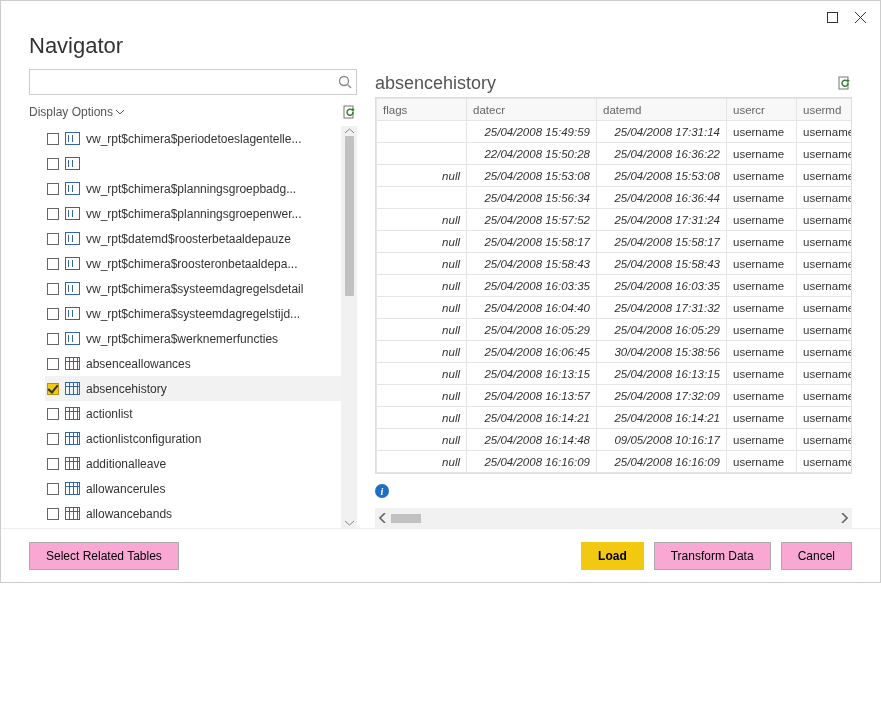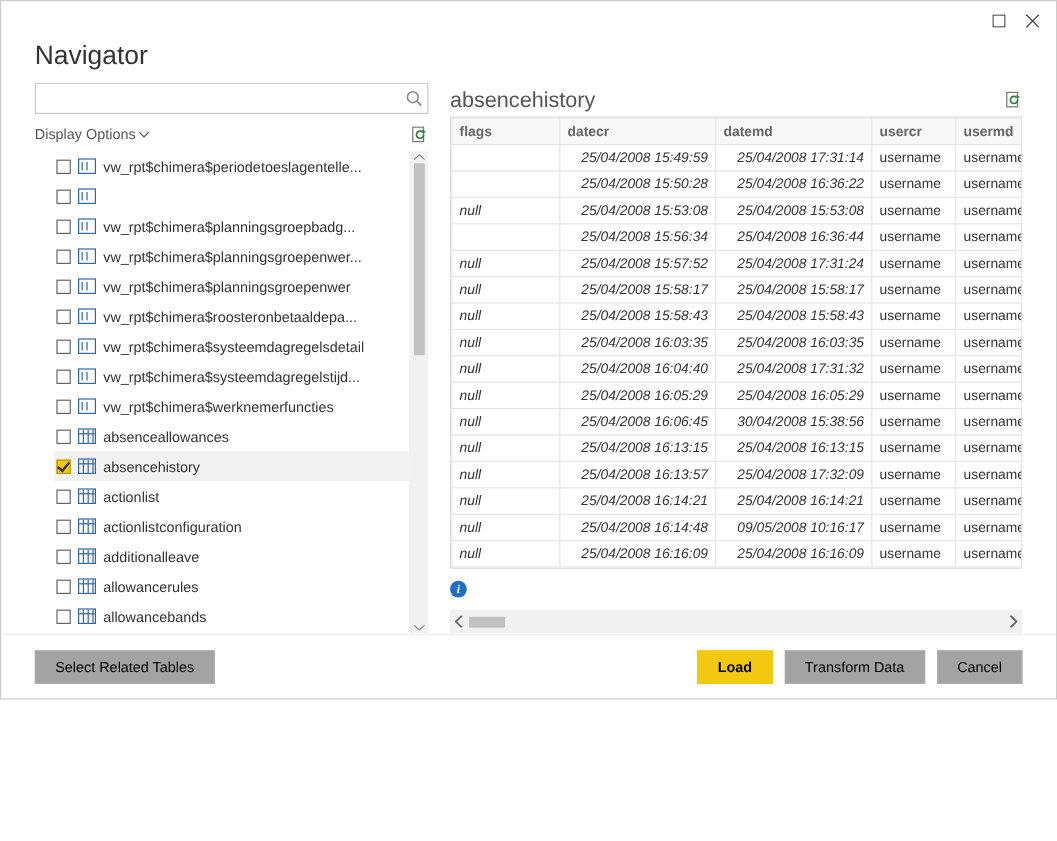--- a/index.html
+++ b/index.html
@@ -27,31 +27,31 @@
   .typeicon.table::before { content:""; position:absolute; left:0; right:0; top:3px; height:1px; background:#3465a5;}
   .typeicon.table::after { content:""; position:absolute; top:0; bottom:0; left:3px; width:1px; background:#3465a5; box-shadow:4px 0 #3465a5,8px 0 #3465a5;}
   .scrollbar { width:16px; background:#f1f1f1; display:flex; flex-direction:column; align-items:center; justify-content:space-between; padding:2px 0;}
   .thumb { width:9px; background:#c1c1c1; border-radius:1px;}
   .right { flex:1; display:flex; flex-direction:column; overflow:hidden;}
   .rhead { display:flex; align-items:center; justify-content:space-between; height:28px; }
   .rtitle { font-size:18px; color:#555; }
   .gridwrap { border:1px solid #ddd; overflow:hidden; }
   table { border-collapse:collapse; width:100%; table-layout:fixed; }
   th,td { border:1px solid #e5e5e5; padding:3px 6px; font-size:11.5px; height:22px; white-space:nowrap; overflow:hidden;}
-  th { background:#f8f8f8; text-align:left; font-weight:700; color:#666;}
+  th { background:#f8f8f8; text-align:left; font-weight:400; color:#666;}
   td.num { text-align:right; font-style:italic; color:#333;}
-  td.null { font-style:italic; color:#333;}
+  td.null { text-align:right; font-style:italic; color:#333;}
   td.txt { text-align:left; }
   .info { display:flex; align-items:center; gap:6px; margin-top:10px; color:#555;}
   .infoicon { width:14px; height:14px; border-radius:50%; background:#1e6fc4; color:#fff; font-weight:bold; font-size:10px; display:flex; align-items:center; justify-content:center; font-style:italic; font-family:Georgia,serif;}
   .hscroll { height:20px; background:#f1f1f1; display:flex; align-items:center; justify-content:space-between; margin-top:auto; padding:0 4px;}
   .hthumb { height:9px; background:#c1c1c1; width:30px; margin-left:4px;}
   .footer { height:54px; border-top:1px solid #eee; display:flex; align-items:center; padding:0 28px; gap:10px;}
   .footer .spacer { flex:1; }
-  .btn { border:1px solid #aaa; background:#a3a3a3; height:28px; padding:0 16px; font-size:12px; cursor:pointer;}
+  .btn { border:1px solid #aaa; background:#f9a8d4; height:28px; padding:0 16px; font-size:12px; cursor:pointer;}
   .btn.primary { background:#f2c811; border-color:#f2c811; font-weight:600;}
   col.c1{width:90px}col.c2{width:130px}col.c3{width:130px}col.c4{width:70px}col.c5{width:60px}
   .refresh-icon svg,.search-svg svg { display:block;}
 </style>
 </head>
 <body>
 
 <div class="window">
 
   <div class="titlebar">
@@ -114,21 +114,21 @@
               <span>vw_rpt$chimera$planningsgroepbadg...</span>
             </div>
             <div class="item">
               <span class="chk"></span>
               <span class="typeicon view"></span>
               <span>vw_rpt$chimera$planningsgroepenwer...</span>
             </div>
             <div class="item">
               <span class="chk"></span>
               <span class="typeicon view"></span>
-              <span>vw_rpt$chimera$planningsgroepenwer</span>
+              <span>vw_rpt$datemd$roosterbetaaldepauze</span>
             </div>
             <div class="item">
               <span class="chk"></span>
               <span class="typeicon view"></span>
               <span>vw_rpt$chimera$roosteronbetaaldepa...</span>
             </div>
             <div class="item">
               <span class="chk"></span>
               <span class="typeicon view"></span>
               <span>vw_rpt$chimera$systeemdagregelsdetail</span>
@@ -243,21 +243,21 @@
           <tbody id="gridBody">
               <tr>
                 <td class="null"></td>
                 <td class="num">25/04/2008 15:49:59</td>
                 <td class="num">25/04/2008 17:31:14</td>
                 <td class="txt">username</td>
                 <td class="txt">username</td>
               </tr>
               <tr>
                 <td class="null"></td>
-                <td class="num">25/04/2008 15:50:28</td>
+                <td class="num">22/04/2008 15:50:28</td>
                 <td class="num">25/04/2008 16:36:22</td>
                 <td class="txt">username</td>
                 <td class="txt">username</td>
               </tr>
               <tr>
                 <td class="null">null</td>
                 <td class="num">25/04/2008 15:53:08</td>
                 <td class="num">25/04/2008 15:53:08</td>
                 <td class="txt">username</td>
                 <td class="txt">username</td>

